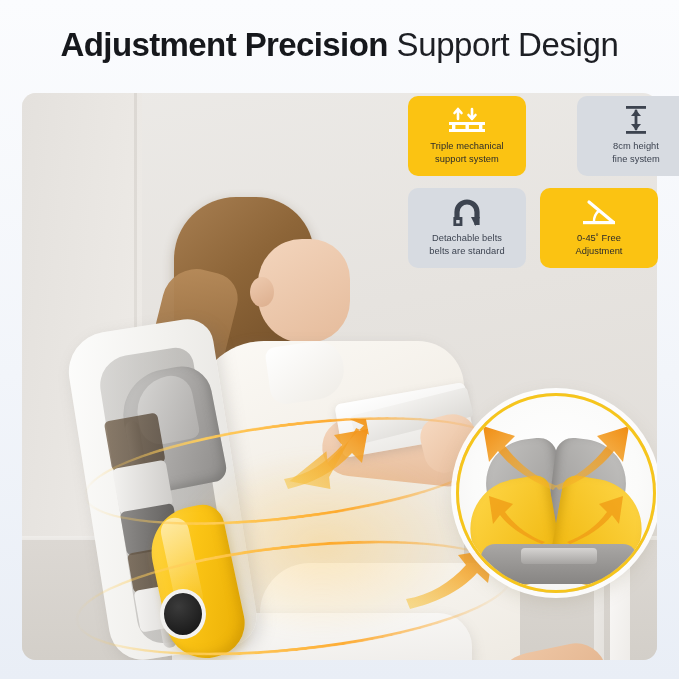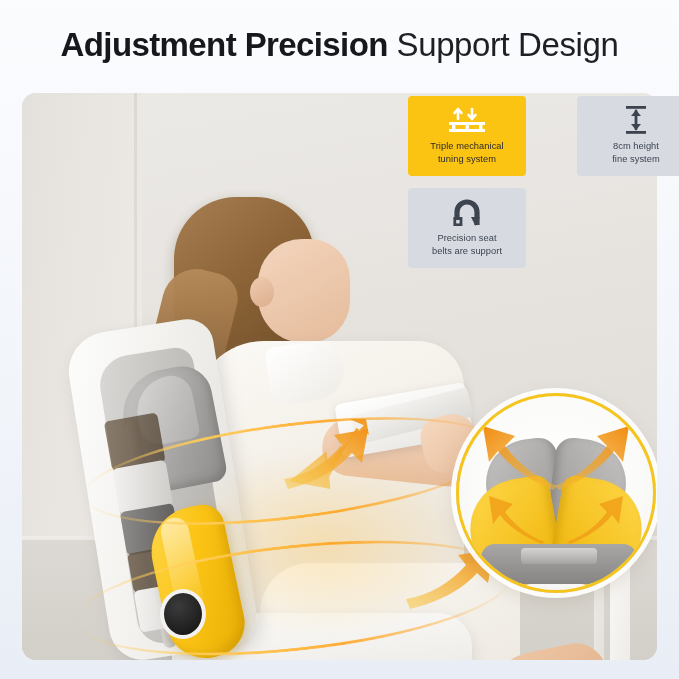--- a/index.html
+++ b/index.html
@@ -238,21 +238,21 @@
   .ins-arrow-l{ position:absolute; left:22px; top:24px; width:80px; height:70px; }
   .ins-arrow-r{ position:absolute; right:22px; top:24px; width:80px; height:70px; }
   .ins-arrow-l2{ position:absolute; left:28px; top:96px; width:62px; height:54px; opacity:.95;}
   .ins-arrow-r2{ position:absolute; right:28px; top:96px; width:62px; height:54px; opacity:.95;}
 
   
   .badges{
     position:absolute; left:408px; top:96px; width:250px; height:172px;
   }
   .badge{
-    position:absolute; width:118px; height:80px; border-radius:4px;
+    position:absolute; width:118px; height:80px; border-radius:10px;
     display:flex; flex-direction:column; align-items:center; justify-content:center;
     padding:4px 6px 6px;
   }
   .b-yellow{ background:#fbc312; }
   .b-grey{ background:#d7dbe1; }
   .b1{ left:0;   top:0; }
   .b2{ left:132px; top:0;margin-left:37px; }
   .b3{ left:0;   top:92px; }
   .b4{ left:132px; top:92px; }
   .badge .ic{ height:30px; display:flex; align-items:flex-end; justify-content:center; margin-bottom:5px;}
@@ -394,21 +394,21 @@
         <path d="M26 12 v-10 M26 12 l-3.5 -4 M26 12 l3.5 -4" stroke="#fff" stroke-width="2.6" fill="none" stroke-linecap="round"></path>
         <rect x="3" y="15" width="36" height="3" fill="#fff"></rect>
         <rect x="3" y="22" width="36" height="3" fill="#fff"></rect>
         <rect x="6" y="15" width="3.4" height="10" fill="#fff"></rect>
         <rect x="19.5" y="15" width="3.4" height="10" fill="#fff"></rect>
         <rect x="33" y="15" width="3.4" height="10" fill="#fff"></rect>
       </svg>
     </div>
     <div class="tx">
       <span>Triple mechanical</span><br>
-      <span>tuning system</span>
+      <span>support system</span>
     </div>
   </div>
 
   <div class="badge b-grey b2">
     <div class="ic">
       <svg width="28" height="30" viewBox="0 0 28 30">
         <rect x="4" y="1" width="20" height="2.8" fill="#3d4450"></rect>
         <rect x="4" y="26" width="20" height="2.8" fill="#3d4450"></rect>
         <path d="M14 6 v18" stroke="#3d4450" stroke-width="2.8" stroke-linecap="round"></path>
         <path d="M14 5 l-5 6 h10 Z" fill="#3d4450"></path>
@@ -424,18 +424,31 @@
   <div class="badge b-grey b3">
     <div class="ic">
       <svg width="32" height="30" viewBox="0 0 32 30">
         <path d="M6 28 V15 A10 10 0 0 1 26 15 V28" stroke="#3d4450" stroke-width="5.2" fill="none" stroke-linecap="butt"></path>
         <rect x="2.4" y="20" width="9" height="9" fill="#3d4450"></rect>
         <rect x="5.2" y="23" width="3.4" height="3.4" fill="#d7dbe1"></rect>
         <path d="M20 20 h9 l-4.5 9 Z" fill="#3d4450"></path>
       </svg>
     </div>
     <div class="tx">
-      <span>Precision seat</span><br>
-      <span>belts are support</span>
-    </div>
-  </div>
-
+      <span>Detachable belts</span><br>
+      <span>belts are standard</span>
+    </div>
+  </div>
+
+  <div class="badge b-yellow b4">
+    <div class="ic">
+      <svg width="38" height="28" viewBox="0 0 38 28">
+        <rect x="3" y="22" width="32" height="3.2" fill="#fff"></rect>
+        <path d="M33 23 L9 3" stroke="#fff" stroke-width="3.2" stroke-linecap="round"></path>
+        <path d="M14 22 A14 14 0 0 1 18.5 12" stroke="#fff" stroke-width="2.4" fill="none" stroke-linecap="round"></path>
+      </svg>
+    </div>
+    <div class="tx">
+      <span>0-45˚ Free</span><br>
+      <span>Adjustment</span>
+    </div>
+  </div>
 </div>
 
 </body></html>

